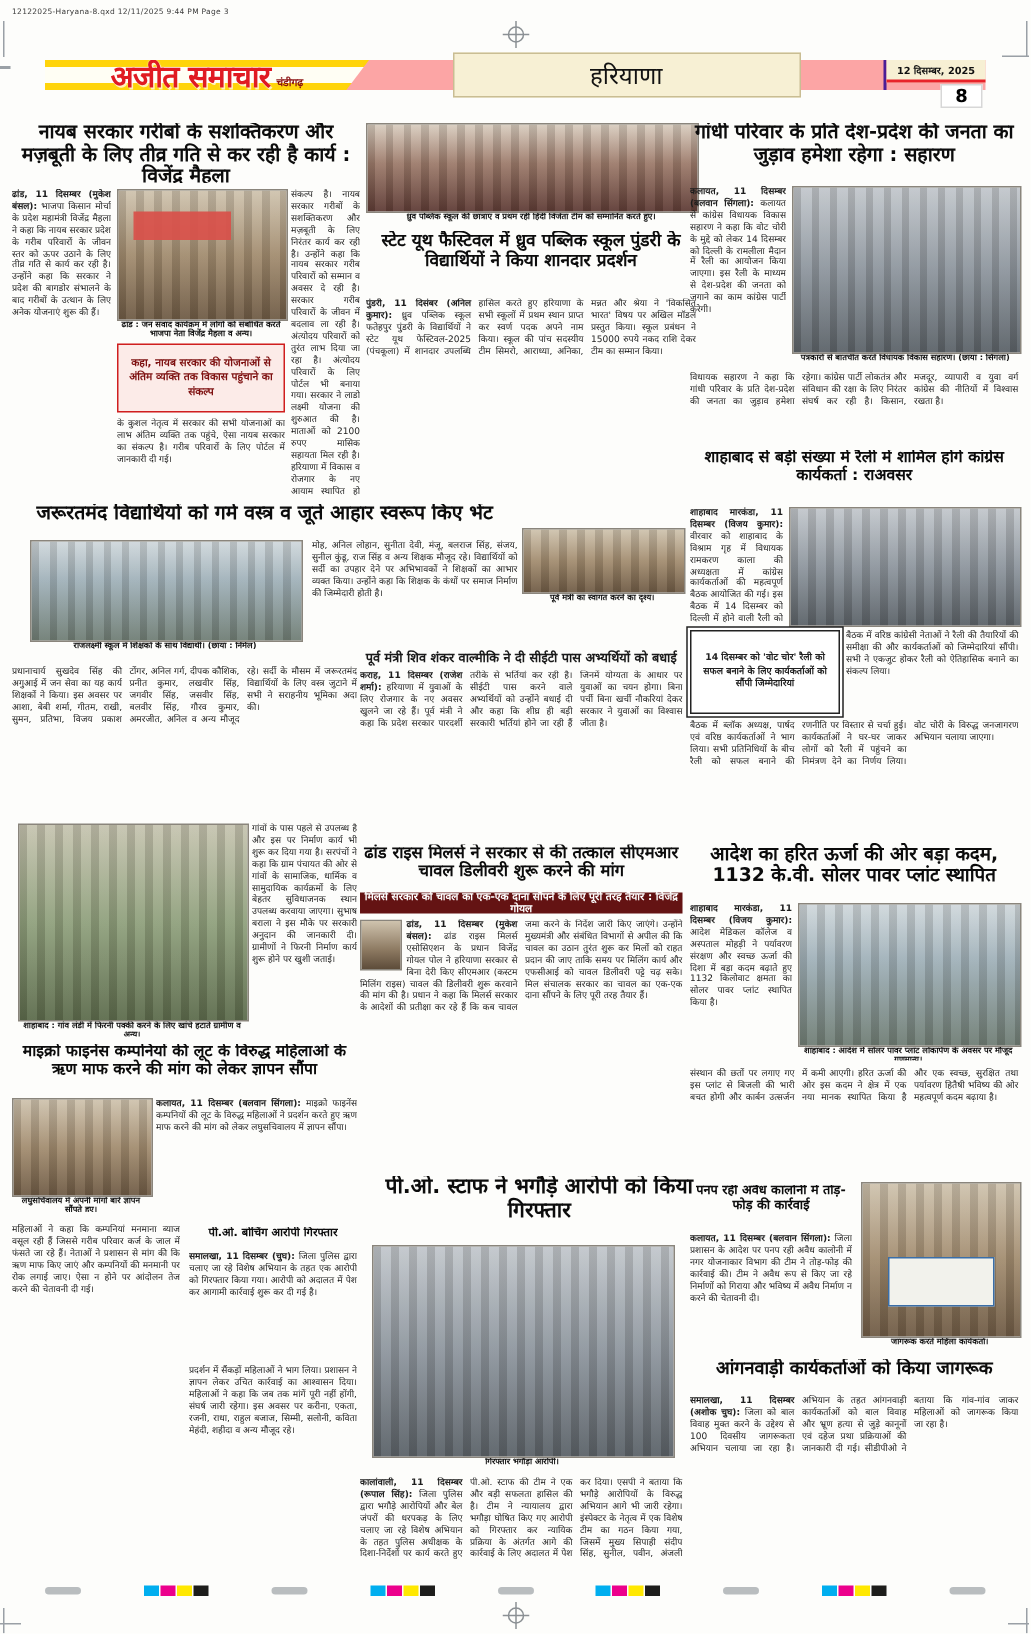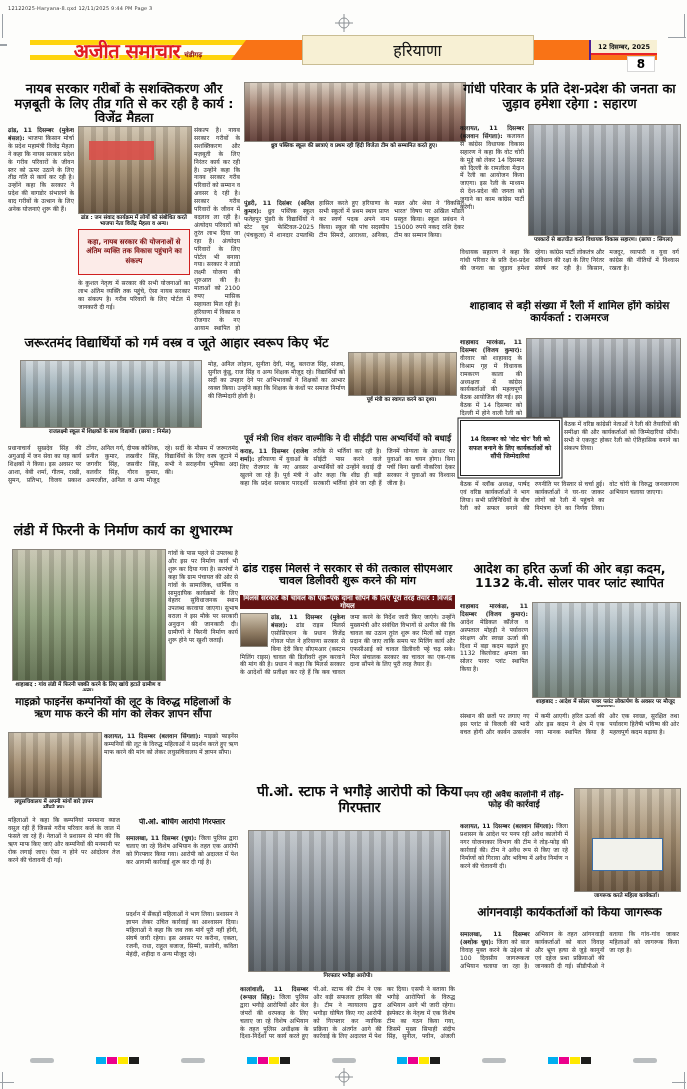--- a/index.html
+++ b/index.html
@@ -28,21 +28,21 @@
       font-size:7px;line-height:1.3;text-align:center;display:flex;align-items:center;
       justify-content:center;padding:2px 3px;box-sizing:border-box}
   .revsub{background:#641313;color:#fff;font-weight:700;font-size:7px;display:flex;
       align-items:center;justify-content:center;text-align:center;line-height:1.15;padding:1px 2px;box-sizing:border-box}
   .sub2{font-weight:800;font-size:8.5px;text-align:center;color:#1a1a1a}
   .gbox{border:1px solid #222;box-shadow:0 0 0 1.5px #fff,0 0 0 2.5px #222;background:#fff;
       font-size:6.2px;font-weight:700;text-align:center;color:#222;display:flex;
       align-items:center;justify-content:center;padding:2px;line-height:1.35;box-sizing:border-box}
   .portrait{float:left;width:26px;height:32px;margin:0 3px 1px 0;border:1px solid #8a857c;
       background:linear-gradient(180deg,#cfc3ae,#8d7a62 60%,#5d4c3a)}
-  .mast{position:absolute;left:30px;top:40px;width:627px;height:20px;background:#f97316;display:flex;align-items:stretch}
+  .mast{position:absolute;left:30px;top:40px;width:627px;height:20px;background:#fca5a5;display:flex;align-items:stretch}
   .mast-left{position:relative;width:216px;flex:none;
       background:linear-gradient(180deg,#ffd40a 0 24%,#fffef4 24% 76%,#ffd40a 76% 100%);
       display:flex;align-items:center;justify-content:center;gap:4px;
       clip-path:polygon(0 0,100% 0,93% 100%,0 100%)}
   .mast-title{color:#e01b22;font-weight:800;font-size:20px;letter-spacing:-.5px;
       text-shadow:0 0 1px #fff,1px 1px 0 rgba(255,255,255,.7)}
   .mast-city{color:#8b1212;font-weight:700;font-size:7px;margin-top:8px}
   .mast-center{flex:1;display:flex;align-items:center;justify-content:center}
   .mast-section{background:#f7f0d4;border:1px solid #c9bd93;width:230px;height:28px;display:flex;
       align-items:center;justify-content:center;font-weight:400;font-size:16px;color:#121212}
@@ -99,35 +99,36 @@
       <span>भाजपा किसान मोर्चा के प्रदेश महामंत्री विजेंद्र मैहला ने कहा कि नायब सरकार प्रदेश के गरीब परिवारों के जीवन स्तर को ऊपर उठाने के लिए तीव्र गति से कार्य कर रही है। उन्होंने कहा कि सरकार ने प्रदेश की बागडोर संभालने के बाद गरीबों के उत्थान के लिए अनेक योजनाएं शुरू की हैं।</span>
     </div>
     <div class="ph ph-warm ph-banner" style="left:70px;top:44px;width:112px;height:86px"></div>
     <div class="abs cap" style="left:70px;top:132px;width:112px;height:12px">ढांड : जन संवाद कार्यक्रम में लोगों को संबोधित करते भाजपा नेता विजेंद्र मैहला व अन्य।</div>
     <div class="abs pq" style="left:70px;top:147px;width:112px;height:46px">कहा, नायब सरकार की योजनाओं से अंतिम व्यक्ति तक विकास पहुंचाने का संकल्प</div>
     <div class="abs bt" style="left:70px;top:197px;width:112px;height:52px">के कुशल नेतृत्व में सरकार की सभी योजनाओं का लाभ अंतिम व्यक्ति तक पहुंचे, ऐसा नायब सरकार का संकल्प है। गरीब परिवारों के लिए पोर्टल में जानकारी दी गई।</div>
     <div class="abs bt" style="left:186px;top:44px;width:46px;height:205px">संकल्प है। नायब सरकार गरीबों के सशक्तिकरण और मज़बूती के लिए निरंतर कार्य कर रही है। उन्होंने कहा कि नायब सरकार गरीब परिवारों को सम्मान व अवसर दे रही है। सरकार गरीब परिवारों के जीवन में बदलाव ला रही है। अंत्योदय परिवारों को तुरंत लाभ दिया जा रहा है। अंत्योदय परिवारों के लिए पोर्टल भी बनाया गया। सरकार ने लाडो लक्ष्मी योजना की शुरुआत की है। माताओं को 2100 रुपए मासिक सहायता मिल रही है। हरियाणा में विकास व रोजगार के नए आयाम स्थापित हो रहे हैं।</div>
 
     <div class="ph ph-maroon" style="left:236px;top:0;width:220px;height:58px"></div>
     <div class="abs cap" style="left:236px;top:60px;width:220px;height:9px">ध्रुव पब्लिक स्कूल की छात्राएं व प्रथम रही हिंदी विजेता टीम को सम्मानित करते हुए।</div>
+    <div class="abs hl" style="left:236px;top:72px;width:220px;height:42px;font-size:11.5px">स्टेट यूथ फैस्टिवल में ध्रुव पब्लिक स्कूल पुंडरी के विद्यार्थियों ने किया शानदार प्रदर्शन</div>
     <div class="abs bt c3" style="left:236px;top:117px;width:220px;height:132px">
       <b>पुंडरी, 11 दिसंबर (अनिल कुमार):</b>
       <span>ध्रुव पब्लिक स्कूल फतेहपुर पुंडरी के विद्यार्थियों ने स्टेट यूथ फेस्टिवल-2025 (पंचकूला) में शानदार उपलब्धि हासिल करते हुए हरियाणा के सभी स्कूलों में प्रथम स्थान प्राप्त कर स्वर्ण पदक अपने नाम किया। स्कूल की पांच सदस्यीय टीम सिमरो, आराध्या, अनिका, मन्नत और श्रेया ने 'विकसित भारत' विषय पर अखिल मॉडल प्रस्तुत किया। स्कूल प्रबंधन ने 15000 रुपये नकद राशि देकर टीम का सम्मान किया।</span>
     </div>
 
     <div class="abs hl" style="left:452px;top:0;width:219px;height:38px;font-size:13px">गांधी परिवार के प्रति देश-प्रदेश की जनता का जुड़ाव हमेशा रहेगा : सहारण</div>
     <div class="abs bt" style="left:452px;top:42px;width:64px;height:112px">
       <b>कलायत, 11 दिसम्बर (बलवान सिंगला):</b>
       <span>कलायत से कांग्रेस विधायक विकास सहारण ने कहा कि वोट चोरी के मुद्दे को लेकर 14 दिसम्बर को दिल्ली के रामलीला मैदान में रैली का आयोजन किया जाएगा। इस रैली के माध्यम से देश-प्रदेश की जनता को जगाने का काम कांग्रेस पार्टी करेगी।</span>
     </div>
     <div class="ph ph-cool" style="left:520px;top:42px;width:151px;height:110px"></div>
     <div class="abs cap" style="left:520px;top:154px;width:151px;height:9px">पत्रकारों से बातचीत करते विधायक विकास सहारण। (छाया : सिंगला)</div>
     <div class="abs bt c3" style="left:452px;top:166px;width:219px;height:50px">विधायक सहारण ने कहा कि गांधी परिवार के प्रति देश-प्रदेश की जनता का जुड़ाव हमेशा रहेगा। कांग्रेस पार्टी लोकतंत्र और संविधान की रक्षा के लिए निरंतर संघर्ष कर रही है। किसान, मजदूर, व्यापारी व युवा वर्ग कांग्रेस की नीतियों में विश्वास रखता है।</div>
 
-    <div class="abs hl" style="left:452px;top:218px;width:219px;height:34px;font-size:10.5px">शाहाबाद से बड़ी संख्या में रैली में शामिल होंगे कांग्रेस कार्यकर्ता : राअमरज</div>
+    <div class="abs hl" style="left:452px;top:218px;width:219px;height:34px;font-size:10.5px">शाहाबाद से बड़ी संख्या में रैली में शामिल होंगे कांग्रेस कार्यकर्ता : राअवसर</div>
     <div class="abs bt" style="left:452px;top:256px;width:62px;height:78px">
       <b>शाहाबाद मारकंडा, 11 दिसम्बर (विजय कुमार):</b>
       <span>वीरवार को शाहाबाद के विश्राम गृह में विधायक रामकरण काला की अध्यक्षता में कांग्रेस कार्यकर्ताओं की महत्वपूर्ण बैठक आयोजित की गई। इस बैठक में 14 दिसम्बर को दिल्ली में होने वाली रैली को लेकर विचार-विमर्श किया गया।</span>
     </div>
     <div class="ph ph-cool" style="left:518px;top:256px;width:153px;height:78px"></div>
     <div class="abs gbox" style="left:452px;top:338px;width:100px;height:56px">14 दिसम्बर को 'वोट चोर' रैली को सफल बनाने के लिए कार्यकर्ताओं को सौंपी जिम्मेदारियां</div>
     <div class="abs bt" style="left:556px;top:338px;width:115px;height:56px">बैठक में वरिष्ठ कांग्रेसी नेताओं ने रैली की तैयारियों की समीक्षा की और कार्यकर्ताओं को जिम्मेदारियां सौंपी। सभी ने एकजुट होकर रैली को ऐतिहासिक बनाने का संकल्प लिया।</div>
     <div class="abs bt c3" style="left:452px;top:398px;width:219px;height:78px">बैठक में ब्लॉक अध्यक्ष, पार्षद एवं वरिष्ठ कार्यकर्ताओं ने भाग लिया। सभी प्रतिनिधियों के बीच रैली को सफल बनाने की रणनीति पर विस्तार से चर्चा हुई। कार्यकर्ताओं ने घर-घर जाकर लोगों को रैली में पहुंचने का निमंत्रण देने का निर्णय लिया। वोट चोरी के विरुद्ध जनजागरण अभियान चलाया जाएगा।</div>
 
     <div class="abs hl" style="left:0;top:254px;width:337px;height:20px;font-size:13px">जरूरतमंद विद्यार्थियों को गर्म वस्त्र व जूते आहार स्वरूप किए भेंट</div>
@@ -137,21 +138,20 @@
     <div class="abs bt c3" style="left:0;top:362px;width:230px;height:76px">प्रधानाचार्य सुखदेव सिंह की अगुआई में जन सेवा का यह कार्य शिक्षकों ने किया। इस अवसर पर आशा, बेबी शर्मा, गीतम, राखी, सुमन, प्रतिभा, विजय प्रकाश टोंगर, अनिल गर्ग, दीपक कौशिक, प्रनीत कुमार, लखवीर सिंह, जगवीर सिंह, जसवीर सिंह, बलवीर सिंह, गौरव कुमार, अमरजीत, अनिल व अन्य मौजूद रहे। सर्दी के मौसम में जरूरतमंद विद्यार्थियों के लिए वस्त्र जुटाने में सभी ने सराहनीय भूमिका अदा की।</div>
 
     <div class="ph ph-warm" style="left:340px;top:270px;width:107px;height:42px"></div>
     <div class="abs cap" style="left:340px;top:314px;width:107px;height:9px">पूर्व मंत्री का स्वागत करने का दृश्य।</div>
     <div class="abs sub2" style="left:232px;top:350px;width:215px;height:12px">पूर्व मंत्री शिव शंकर वाल्मीकि ने दी सीईटी पास अभ्यर्थियों को बधाई</div>
     <div class="abs bt c3" style="left:232px;top:365px;width:215px;height:112px">
       <b>कराह, 11 दिसम्बर (राजेश शर्मा):</b>
       <span>हरियाणा में युवाओं के लिए रोजगार के नए अवसर खुलने जा रहे हैं। पूर्व मंत्री ने कहा कि प्रदेश सरकार पारदर्शी तरीके से भर्तियां कर रही है। सीईटी पास करने वाले अभ्यर्थियों को उन्होंने बधाई दी और कहा कि शीघ्र ही बड़ी सरकारी भर्तियां होने जा रही हैं जिनमें योग्यता के आधार पर युवाओं का चयन होगा। बिना पर्ची बिना खर्ची नौकरियां देकर सरकार ने युवाओं का विश्वास जीता है।</span>
     </div>
 
-    <div class="abs hl" style="left:0;top:441px;width:230px;height:22px;font-size:14px">लंडी में फिरनी के निर्माण कार्य का शुभारम्भ</div>
     <div class="ph ph-green" style="left:4px;top:467px;width:152px;height:130px"></div>
     <div class="abs cap" style="left:4px;top:599px;width:152px;height:10px">शाहाबाद : गांव लंडी में फिरनी पक्की करने के लिए खांचे हटाते ग्रामीण व अन्य।</div>
     <div class="abs bt" style="left:160px;top:467px;width:70px;height:142px">गांवों के पास पहले से उपलब्ध है और इस पर निर्माण कार्य भी शुरू कर दिया गया है। सरपंचों ने कहा कि ग्राम पंचायत की ओर से गांवों के सामाजिक, धार्मिक व सामुदायिक कार्यक्रमों के लिए बेहतर सुविधाजनक स्थान उपलब्ध करवाया जाएगा। सुभाष बराला ने इस मौके पर सरकारी अनुदान की जानकारी दी। ग्रामीणों ने फिरनी निर्माण कार्य शुरू होने पर खुशी जताई।</div>
 
     <div class="abs hl" style="left:0;top:614px;width:230px;height:32px;font-size:10.5px">माइक्रो फाइनेंस कम्पनियों की लूट के विरुद्ध महिलाओं के ऋण माफ करने की मांग को लेकर ज्ञापन सौंपा</div>
     <div class="ph ph-warm" style="left:0;top:650px;width:92px;height:64px"></div>
     <div class="abs cap" style="left:0;top:716px;width:92px;height:10px">लघुसचिवालय में अपनी मांगों बारे ज्ञापन सौंपते हुए।</div>
     <div class="abs bt" style="left:96px;top:650px;width:134px;height:76px">
       <b>कलायत, 11 दिसम्बर (बलवान सिंगला):</b>
       <span>माइक्रो फाइनेंस कम्पनियों की लूट के विरुद्ध महिलाओं ने प्रदर्शन करते हुए ऋण माफ करने की मांग को लेकर लघुसचिवालय में ज्ञापन सौंपा।</span>

